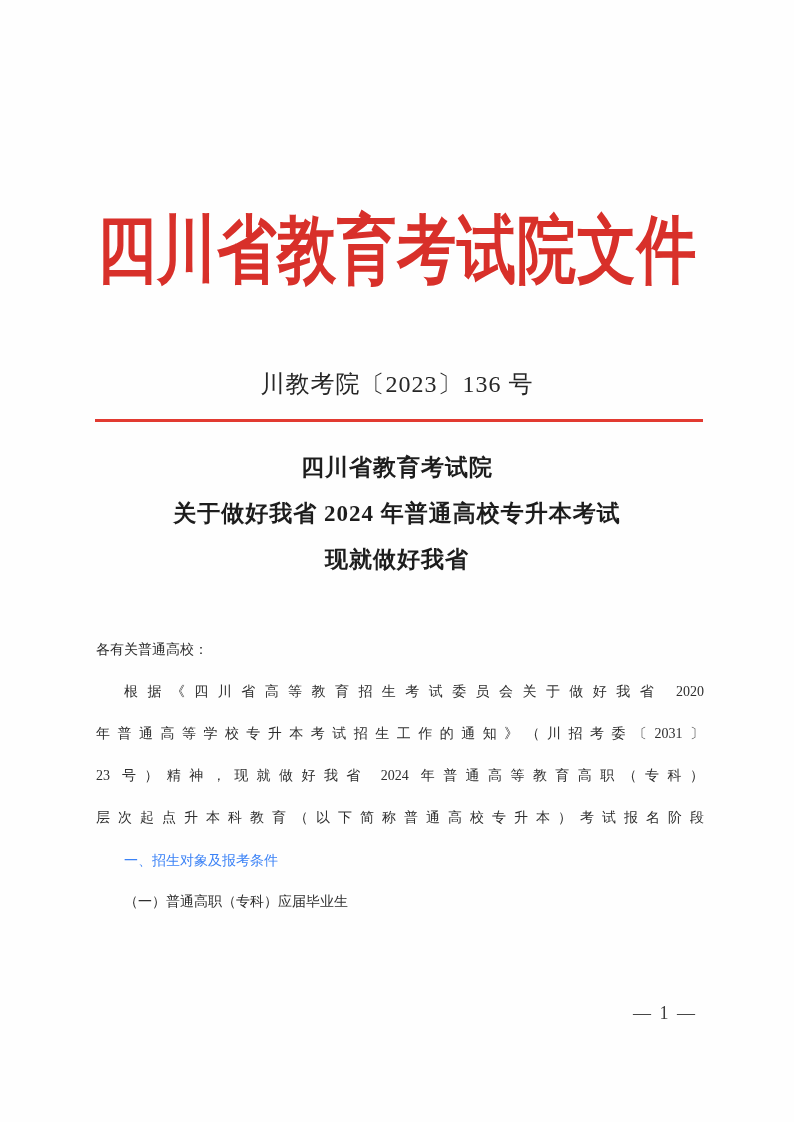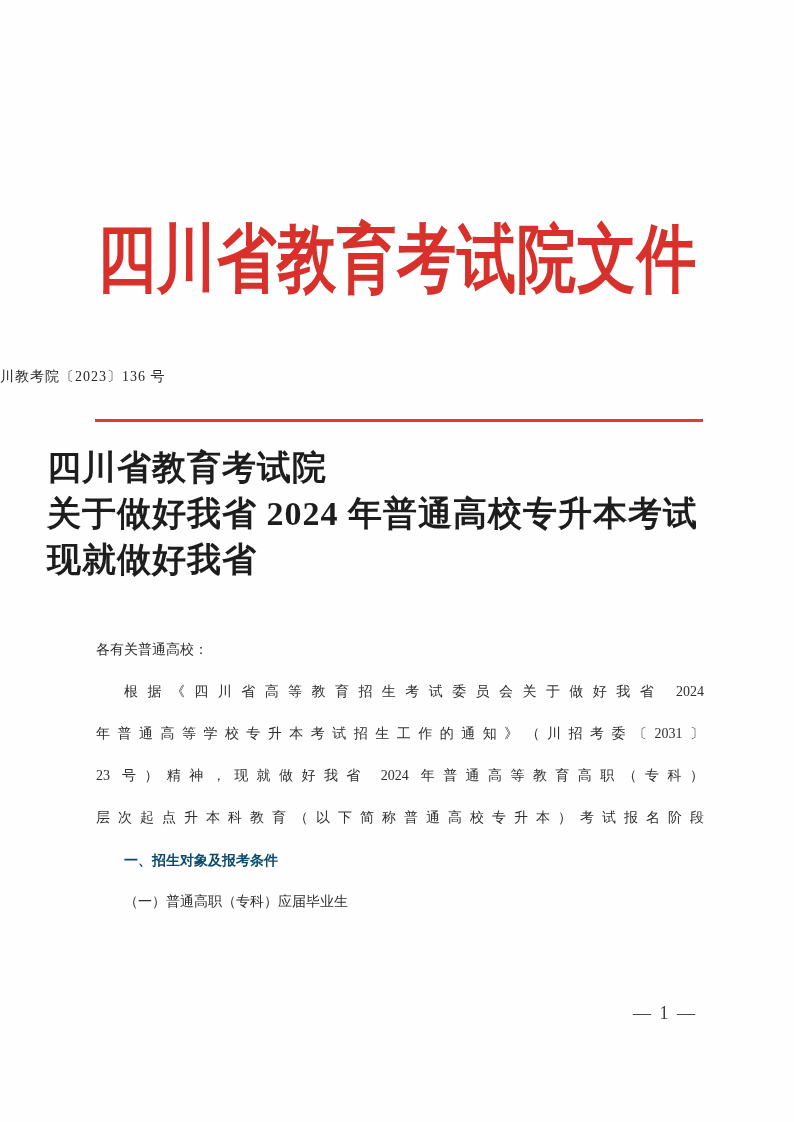--- a/index.html
+++ b/index.html
@@ -12,21 +12,21 @@
     width: 794px;
     height: 1122px;
     background: #fefefe;
     overflow: hidden;
     font-family: "Liberation Serif", "DejaVu Serif", serif;
     color: #2e2e2e;
   }
   
   .red-header {
     position: absolute;
-    top: 204px;
+    top: 195px;
     left: 0;
     width: 100%;
     text-align: center;
     color: #d8302a;
     font-weight: bold;
     font-size: 74px;
     line-height: 110px;
     white-space: nowrap;
   }
   .red-header .squeeze {
@@ -34,41 +34,42 @@
     transform: scaleX(0.80);
     transform-origin: center;
     letter-spacing: 1px;
   }
   
   .doc-number {
     position: absolute;
     top: 368px;
     left: 0;
     width: 100%;
-    font-size: 14px;
+    text-align: center;
+    font-size: 24px;
     color: #262626;
     letter-spacing: 1px;
   }
   
   .red-rule {
     position: absolute;
     top: 419px;
     left: 95px;
     width: 608px;
     height: 3px;
     background: #e23a31;
   }
   
   .doc-title {
     position: absolute;
     top: 445px;
     left: 47px;
     width: 700px;
-    text-align: left;
-    font-size: 34px;
+    text-align: center;
+    font-size: 23px;
     font-weight: bold;
     color: #1d1d1d;
     line-height: 46px;
     letter-spacing: 1px;
   }
   
   .doc-body {
     position: absolute;
     top: 629px;
     left: 96px;
@@ -83,22 +84,22 @@
   .doc-body .line.indent {
     text-indent: 2em;
   }
   .doc-body .line.justify {
     white-space: normal;
     text-align: justify;
     text-align-last: justify;
   }
   .doc-body .line.heading {
     font-family: "Liberation Sans", "DejaVu Sans", sans-serif;
-    font-weight: bold;
-    color: #0c4a6e;
+    font-weight: normal;
+    color: #3b82f6;
   }
   
   .page-number {
     position: absolute;
     top: 1003px;
     right: 97px;
     font-size: 18px;
     color: #3d3d3d;
     letter-spacing: 2px;
   }
@@ -117,21 +118,21 @@
   <div class="red-rule"></div>
 
   <div class="doc-title">
     <div>四川省教育考试院</div>
     <div>关于做好我省 2024 年普通高校专升本考试</div>
     <div>现就做好我省</div>
   </div>
 
   <div class="doc-body">
     <div class="line">各有关普通高校：</div>
-    <div class="line indent justify">根据《四川省高等教育招生考试委员会关于做好我省 2024</div>
+    <div class="line indent justify">根据《四川省高等教育招生考试委员会关于做好我省 2020</div>
     <div class="line justify">年普通高等学校专升本考试招生工作的通知》（川招考委〔2031〕</div>
     <div class="line justify">23 号）精神，现就做好我省 2024 年普通高等教育高职（专科）</div>
     <div class="line justify">层次起点升本科教育（以下简称普通高校专升本）考试报名阶段</div>
     <div class="line indent heading">一、招生对象及报考条件</div>
     <div class="line indent">（一）普通高职（专科）应届毕业生</div>
   </div>
 
   <div class="page-number">— 1 —</div>
 
 </div>

